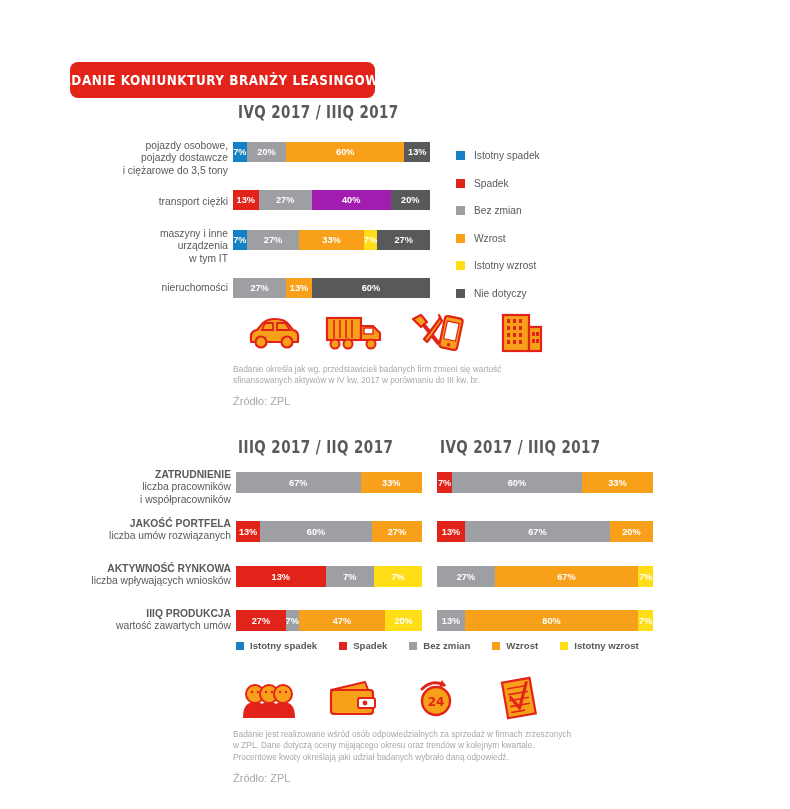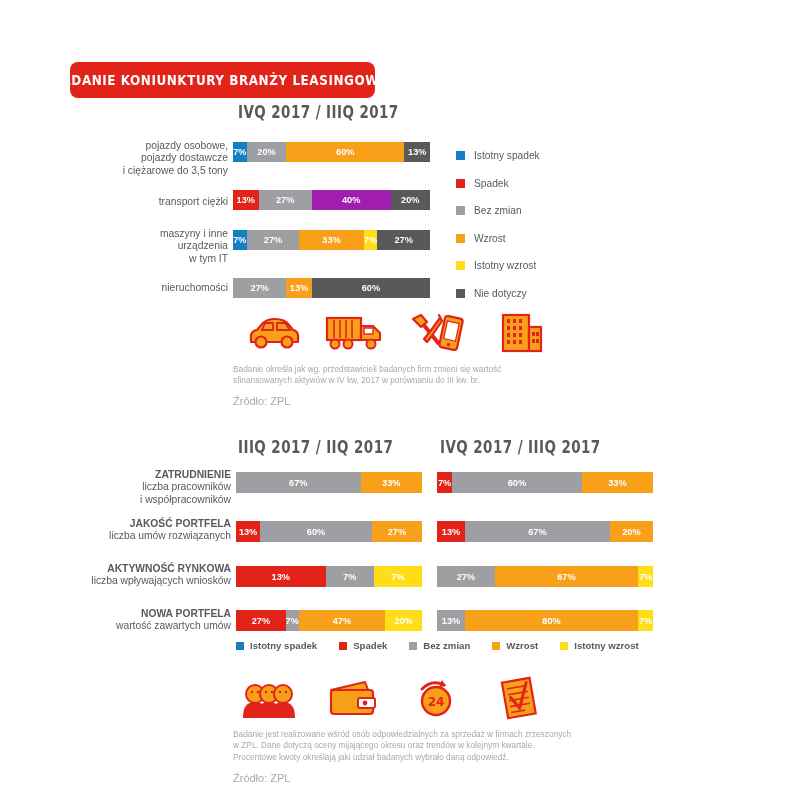--- a/index.html
+++ b/index.html
@@ -243,21 +243,21 @@
   <div class="source" style="left:233px;top:395px;">Źródło: ZPL</div>
 
   <div class="chart-heading" style="left:238px;top:437px;">IIIQ 2017 / IIQ 2017</div>
   <div class="chart-heading" style="left:440px;top:437px;">IVQ 2017 / IIIQ 2017</div>
 
   <div id="chart2-labels">
       <div class="rowlabel" style="left: 81px; top: 469px; width: 150px;"><b>ZATRUDNIENIE</b><span>liczba pracowników
 i współpracowników</span></div>
       <div class="rowlabel" style="left: 81px; top: 518px; width: 150px;"><b>JAKOŚĆ PORTFELA</b><span>liczba umów rozwiązanych</span></div>
       <div class="rowlabel" style="left: 81px; top: 563px; width: 150px;"><b>AKTYWNOŚĆ RYNKOWA</b><span>liczba wpływających wniosków</span></div>
-      <div class="rowlabel" style="left: 81px; top: 608px; width: 150px;"><b>NOWA PORTFELA</b><span>wartość zawartych umów</span></div>
+      <div class="rowlabel" style="left: 81px; top: 608px; width: 150px;"><b>IIIQ PRODUKCJA</b><span>wartość zawartych umów</span></div>
     </div>
   <div id="chart2-bars">
       <div class="bar" style="left: 236px; top: 472px; width: 186px; height: 21px;">
         <div class="seg" style="background: rgb(157, 159, 162); flex: 67 0 0px;">67%</div>
         <div class="seg" style="background: rgb(249, 160, 27); flex: 33 0 0px;">33%</div>
       </div>
       <div class="bar" style="left: 236px; top: 521px; width: 186px; height: 21px;">
         <div class="seg" style="background: rgb(226, 35, 26); flex: 13 0 0px;">13%</div>
         <div class="seg" style="background: rgb(157, 159, 162); flex: 60 0 0px;">60%</div>
         <div class="seg" style="background: rgb(249, 160, 27); flex: 27 0 0px;">27%</div>

